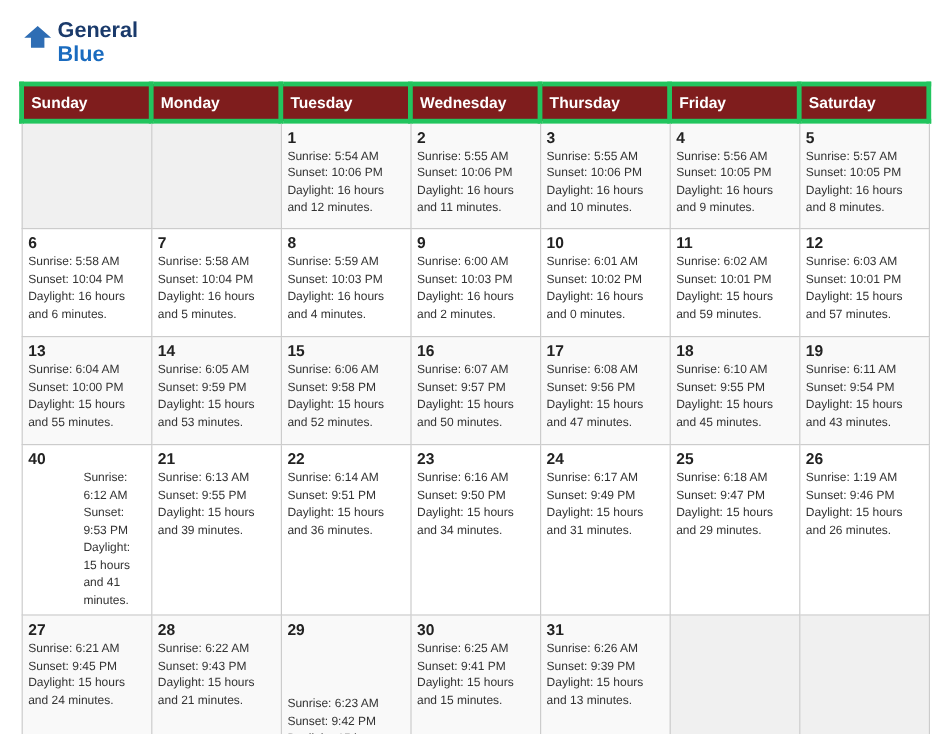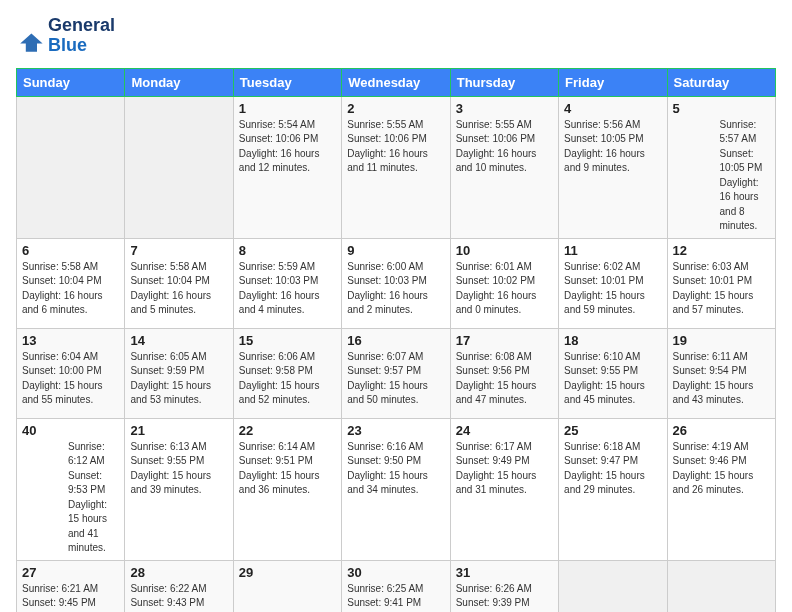--- a/index.html
+++ b/index.html
@@ -11,21 +11,21 @@
       padding: 16px;
     }
     .header {
       display: flex;
       justify-content: space-between;
       align-items: flex-start;
       margin-bottom: 12px;
     }
     .logo {
       display: flex;
-      align-items: flex-end;
+      align-items: flex-start;
       gap: 4px;
     }
     .logo-text {
       font-size: 18px;
       font-weight: bold;
       color: #1a3a6b;
       line-height: 1.1;
     }
     .logo-blue {
       color: #1a6bbf;
@@ -46,27 +46,27 @@
       font-size: 16px;
       color: #333;
       font-weight: normal;
     }
     table {
       width: 100%;
       border-collapse: collapse;
       border: 1px solid #ccc;
     }
     thead tr th {
-      background-color: #3b82f6;
+      background-color: #7f1d1d;
       color: white;
       font-size: 13px;
       font-weight: bold;
       padding: 6px 6px;
       text-align: left;
-      border: 1px solid #22c55e;
+      border: 4px solid #22c55e;
     }
     tbody tr td {
       width: 108px;
       vertical-align: top;
       border: 1px solid #ccc;
       padding: 4px 5px;
       font-size: 10.5px;
       color: #222;
       min-height: 90px;
       height: 90px;
@@ -151,21 +151,21 @@
         </td>
         <td>
           <span class="day-number">4</span>
           <div class="day-info" style="white-space: pre-line;">Sunrise: 5:56 AM
 Sunset: 10:05 PM
 Daylight: 16 hours
 and 9 minutes.</div>
         </td>
         <td>
           <span class="day-number">5</span>
-          <div class="day-info" style="white-space: pre-line; margin-left: 47px;">Sunrise: 5:57 AM
+          <div class="day-info" style="white-space: pre-line;">Sunrise: 5:57 AM
 Sunset: 10:05 PM
 Daylight: 16 hours
 and 8 minutes.</div>
         </td>
       </tr>
       <tr>
         <td>
           <span class="day-number">6</span>
           <div class="day-info" style="white-space: pre-line;">Sunrise: 5:58 AM
 Sunset: 10:04 PM
@@ -304,21 +304,21 @@
         </td>
         <td>
           <span class="day-number">25</span>
           <div class="day-info" style="white-space: pre-line;">Sunrise: 6:18 AM
 Sunset: 9:47 PM
 Daylight: 15 hours
 and 29 minutes.</div>
         </td>
         <td>
           <span class="day-number">26</span>
-          <div class="day-info" style="white-space: pre-line;">Sunrise: 4:19 AM
+          <div class="day-info" style="white-space: pre-line;">Sunrise: 1:19 AM
 Sunset: 9:46 PM
 Daylight: 15 hours
 and 26 minutes.</div>
         </td>
       </tr>
       <tr>
         <td>
           <span class="day-number">27</span>
           <div class="day-info" style="white-space: pre-line;">Sunrise: 6:21 AM
 Sunset: 9:45 PM

